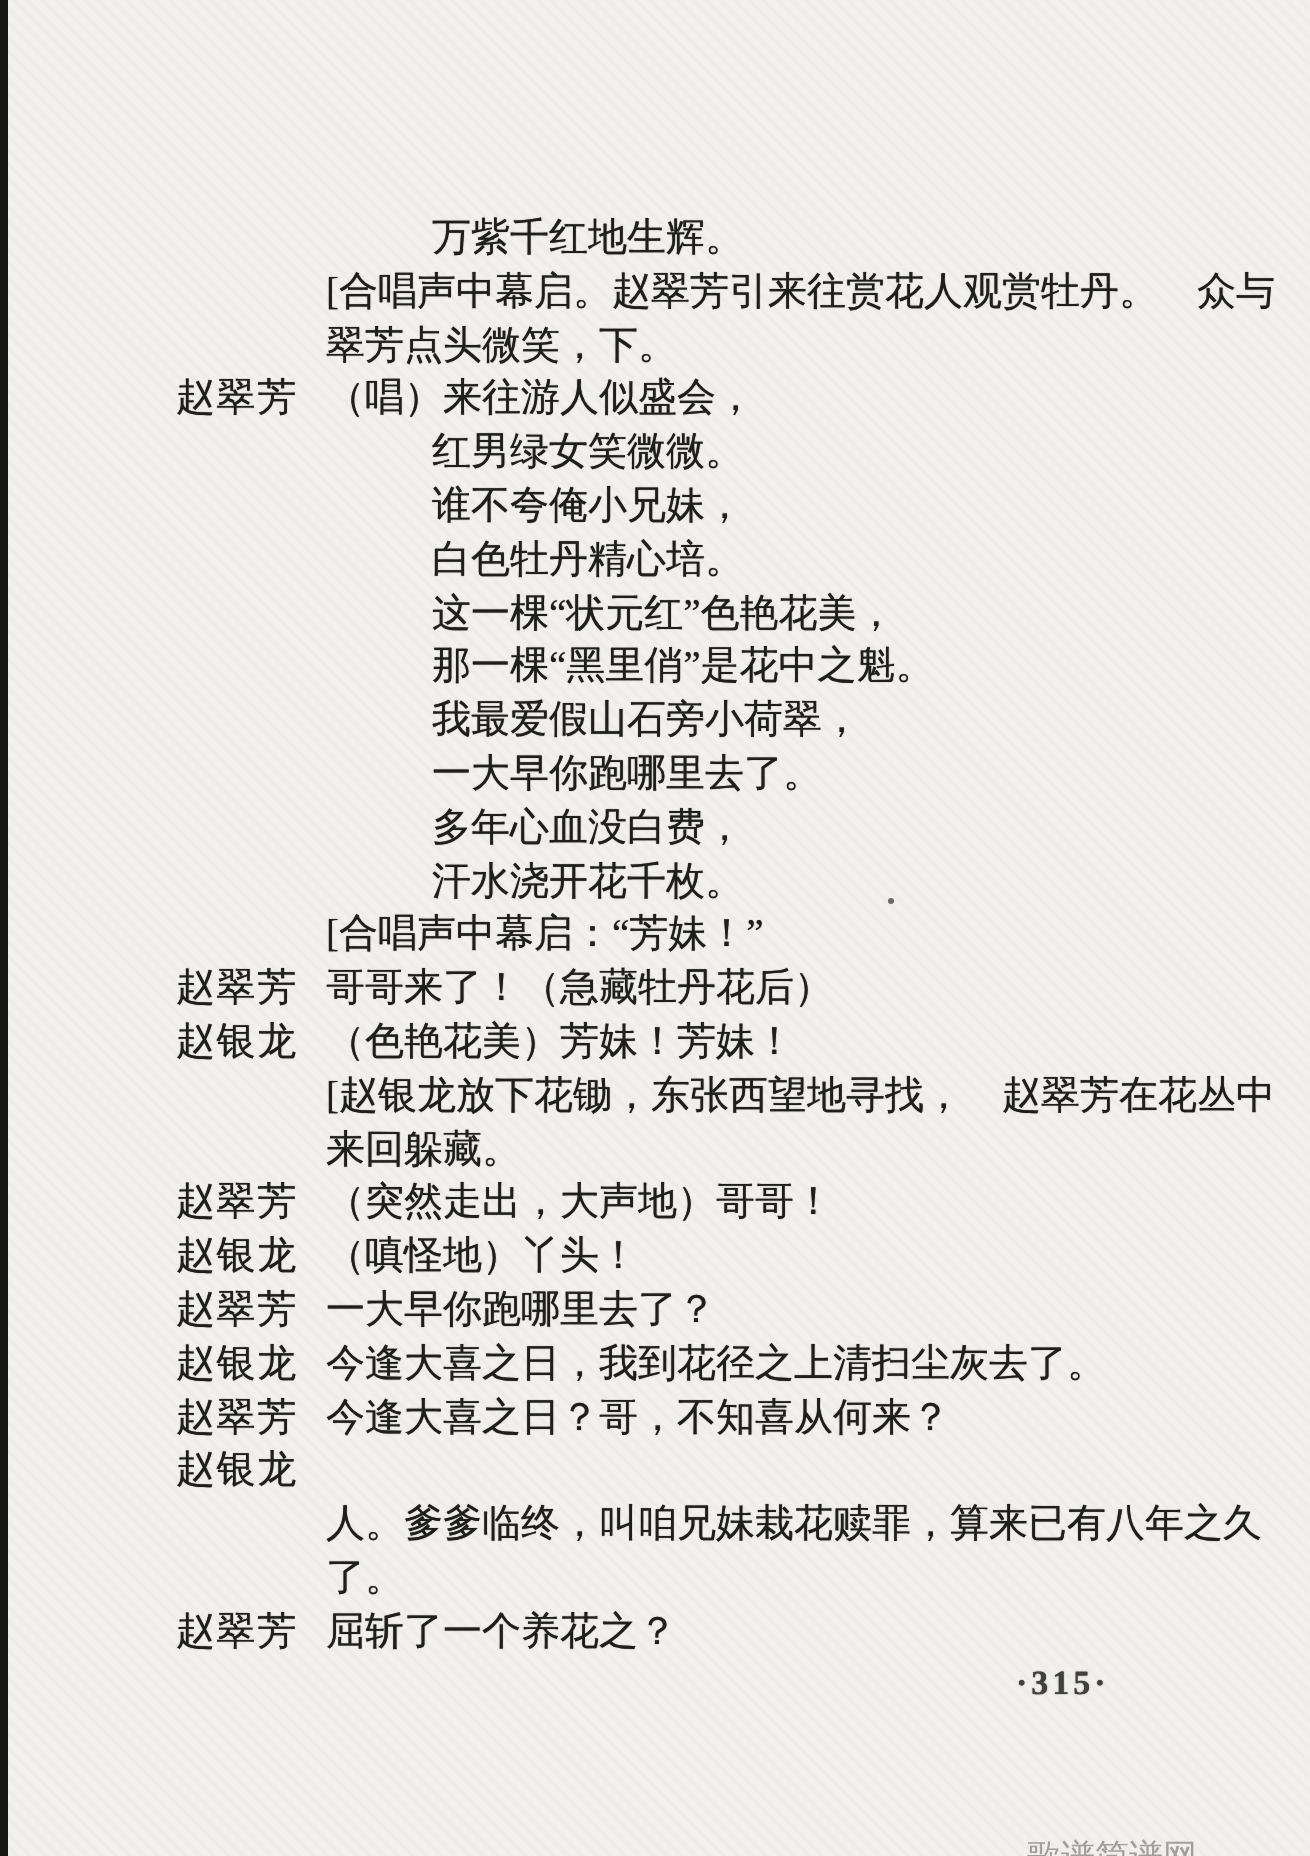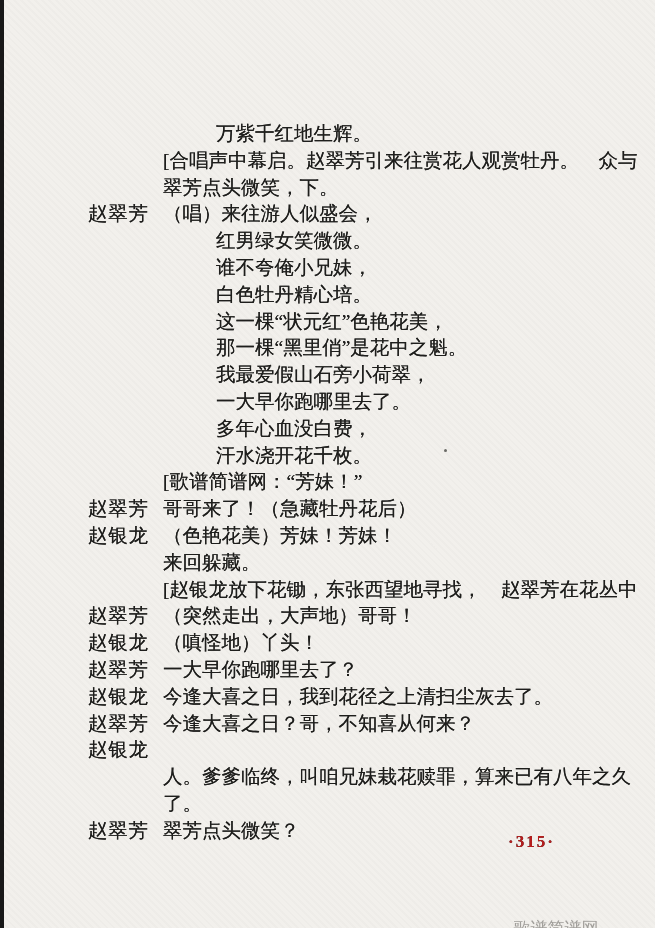--- a/index.html
+++ b/index.html
@@ -17,21 +17,21 @@
     color: #1e1e1c;
   }
   .scan-edge {
     position: absolute;
     left: 0; top: 0;
     width: 4px; height: 928px;
     background: #181818;
   }
   .content {
     position: absolute;
-    top: 121px;
+    top: 107px;
     left: 0;
     right: 0;
   }
   .line {
     position: relative;
     height: 26.8px;
     line-height: 26.8px;
     font-size: 19.5px;
     white-space: pre;
     text-shadow: 0 0 0.5px rgba(20,20,20,0.85);
@@ -51,21 +51,21 @@
   .line.lyric .text {
     left: 216px;
   }
   .page-number {
     position: absolute;
     left: 508px;
     top: 832px;
     font-size: 17px;
     font-weight: 700;
     letter-spacing: 2px;
-    color: #b91c1c;
+    color: #404040;
     text-shadow: 0 0 0.6px rgba(20,20,20,0.9);
   }
   .watermark {
     position: absolute;
     left: 504px;
     top: 897px;
     font-size: 17px;
     white-space: pre;
     font-family: "Liberation Sans", "DejaVu Sans", sans-serif;
   }
@@ -92,34 +92,34 @@
     <div class="line dialogue"><span class="speaker">赵翠芳</span><span class="text">（唱）来往游人似盛会，</span></div>
     <div class="line lyric"><span class="text">红男绿女笑微微。</span></div>
     <div class="line lyric"><span class="text">谁不夸俺小兄妹，</span></div>
     <div class="line lyric"><span class="text">白色牡丹精心培。</span></div>
     <div class="line lyric"><span class="text">这一棵“状元红”色艳花美，</span></div>
     <div class="line lyric"><span class="text">那一棵“黑里俏”是花中之魁。</span></div>
     <div class="line lyric"><span class="text">我最爱假山石旁小荷翠，</span></div>
     <div class="line lyric"><span class="text">一大早你跑哪里去了。</span></div>
     <div class="line lyric"><span class="text">多年心血没白费，</span></div>
     <div class="line lyric"><span class="text">汗水浇开花千枚。</span></div>
-    <div class="line stage"><span class="text">[歌谱简谱网：“芳妹！”</span></div>
+    <div class="line stage"><span class="text">[合唱声中幕启：“芳妹！”</span></div>
     <div class="line dialogue"><span class="speaker">赵翠芳</span><span class="text">哥哥来了！（急藏牡丹花后）</span></div>
     <div class="line dialogue"><span class="speaker">赵银龙</span><span class="text">（色艳花美）芳妹！芳妹！</span></div>
+    <div class="line stage"><span class="text">[赵银龙放下花锄，东张西望地寻找，　赵翠芳在花丛中</span></div>
     <div class="line stage"><span class="text">来回躲藏。</span></div>
-    <div class="line stage"><span class="text">[赵银龙放下花锄，东张西望地寻找，　赵翠芳在花丛中</span></div>
     <div class="line dialogue"><span class="speaker">赵翠芳</span><span class="text">（突然走出，大声地）哥哥！</span></div>
     <div class="line dialogue"><span class="speaker">赵银龙</span><span class="text">（嗔怪地）丫头！</span></div>
     <div class="line dialogue"><span class="speaker">赵翠芳</span><span class="text">一大早你跑哪里去了？</span></div>
     <div class="line dialogue"><span class="speaker">赵银龙</span><span class="text">今逢大喜之日，我到花径之上清扫尘灰去了。</span></div>
     <div class="line dialogue"><span class="speaker">赵翠芳</span><span class="text">今逢大喜之日？哥，不知喜从何来？</span></div>
     <div class="line dialogue"><span class="speaker">赵银龙</span></div>
     <div class="line stage"><span class="text">人。爹爹临终，叫咱兄妹栽花赎罪，算来已有八年之久</span></div>
     <div class="line stage"><span class="text">了。</span></div>
-    <div class="line dialogue"><span class="speaker">赵翠芳</span><span class="text">翠芳点头微笑？</span></div>
+    <div class="line dialogue"><span class="speaker">赵翠芳</span><span class="text">屈斩了一个养花之？</span></div>
   </div>
 
 <div class="page-number">·315·</div>
 
 <div class="watermark">
   <span class="wm-gray">歌谱简谱网</span>
   
 </div>
 
 <div class="speck"></div>

